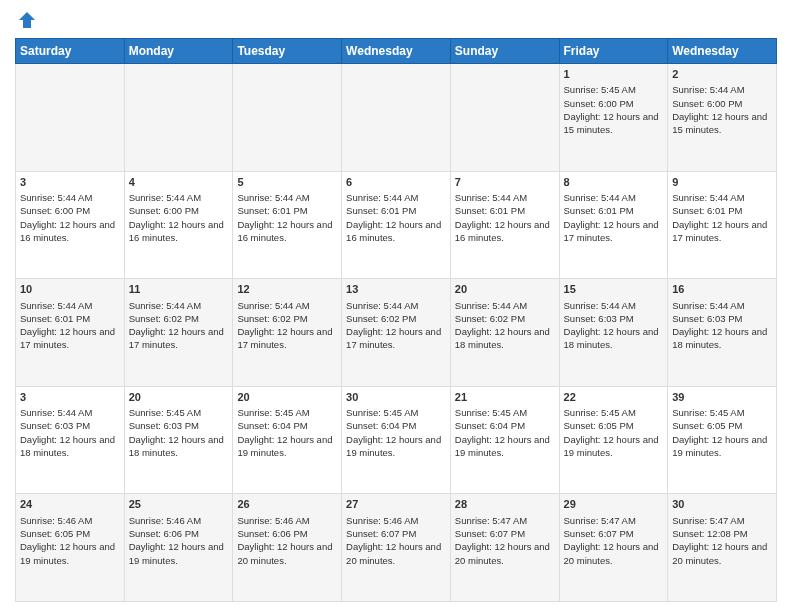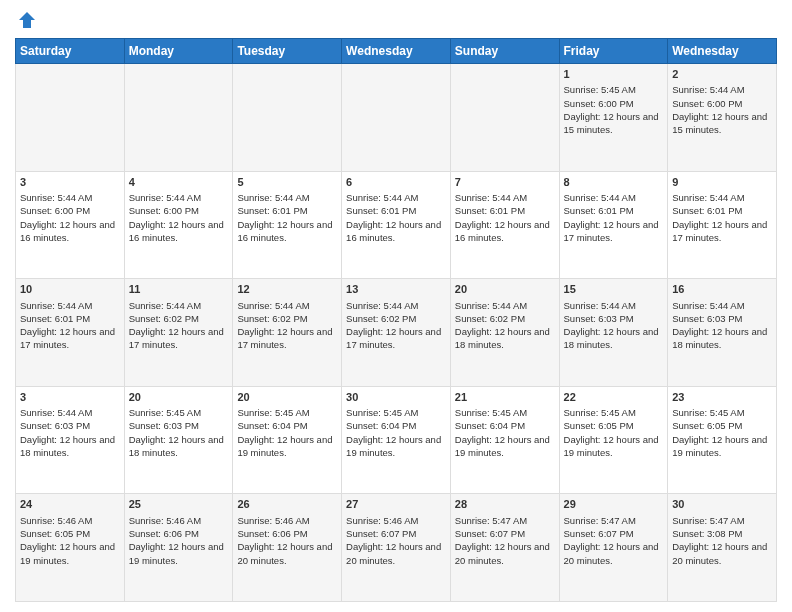--- a/index.html
+++ b/index.html
@@ -271,21 +271,21 @@
             <div>Sunset: 6:04 PM</div>
             <div>Daylight: 12 hours and 19 minutes.</div>
           </td>
           <td>
             <div class="day-num">22</div>
             <div>Sunrise: 5:45 AM</div>
             <div>Sunset: 6:05 PM</div>
             <div>Daylight: 12 hours and 19 minutes.</div>
           </td>
           <td>
-            <div class="day-num">23</div>
+            <div class="day-num">39</div>
             <div>Sunrise: 5:45 AM</div>
             <div>Sunset: 6:05 PM</div>
             <div>Daylight: 12 hours and 19 minutes.</div>
           </td>
         </tr>
         <tr>
           <td>
             <div class="day-num">24</div>
             <div>Sunrise: 5:46 AM</div>
             <div>Sunset: 6:05 PM</div>
@@ -317,19 +317,19 @@
           </td>
           <td>
             <div class="day-num">29</div>
             <div>Sunrise: 5:47 AM</div>
             <div>Sunset: 6:07 PM</div>
             <div>Daylight: 12 hours and 20 minutes.</div>
           </td>
           <td>
             <div class="day-num">30</div>
             <div>Sunrise: 5:47 AM</div>
-            <div>Sunset: 3:08 PM</div>
+            <div>Sunset: 12:08 PM</div>
             <div>Daylight: 12 hours and 20 minutes.</div>
           </td>
         </tr>
       </tbody>
   </table>
 </div>
 
 </body></html>

